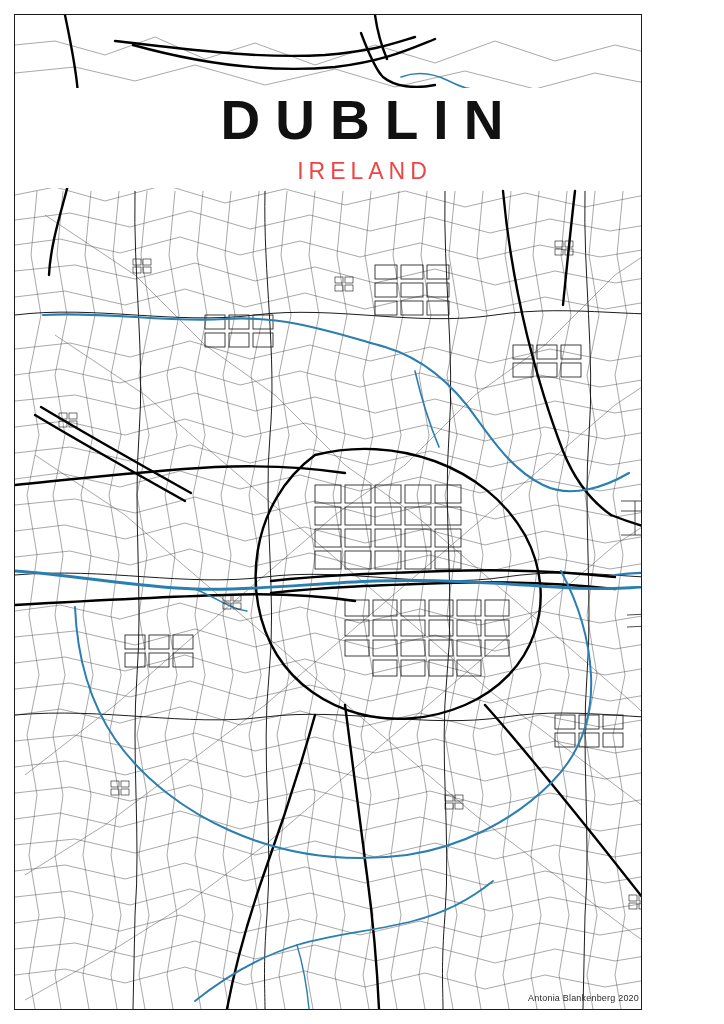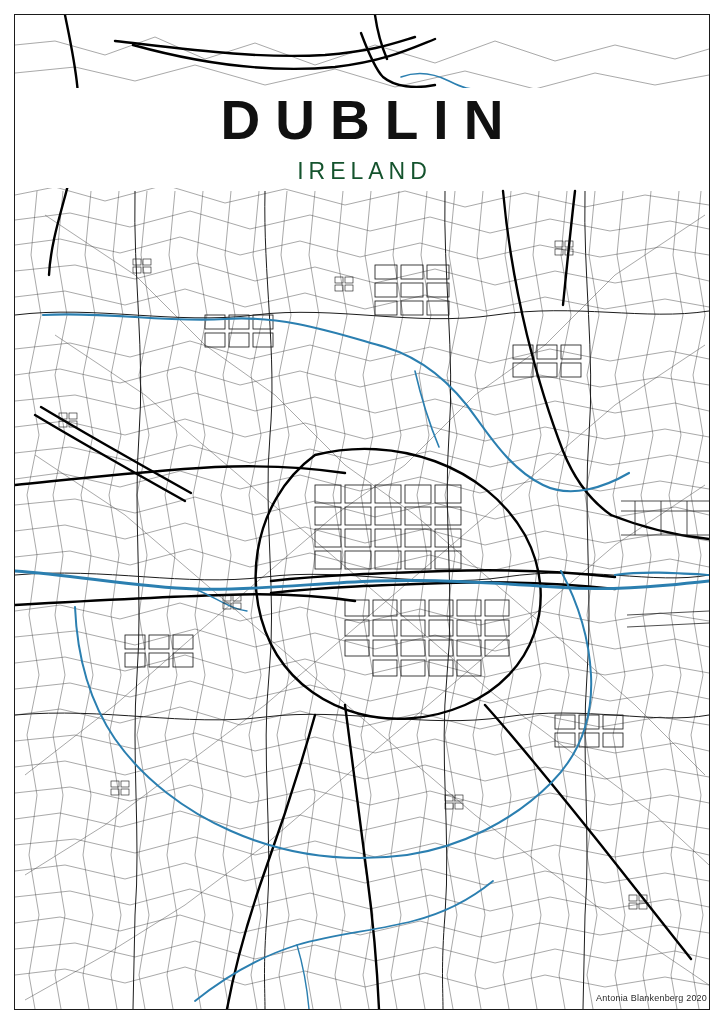--- a/index.html
+++ b/index.html
@@ -20,21 +20,21 @@
     height: 1024px;
     background: #ffffff;
     box-sizing: border-box;
   }
 
   
   #frame {
     position: absolute;
     left: 14px;
     top: 14px;
-    width: 696px;
+    width: 628px;
     height: 996px;
     border: 1px solid #1b1b1b;
     box-sizing: border-box;
     overflow: hidden;
     background: #ffffff;
   }
 
   
   #map-canvas {
     position: absolute;
@@ -76,21 +76,21 @@
     margin: 0;
     padding: 0;
     text-indent: 15px;
   }
 
   #country-subtitle {
     font-family: "Liberation Sans", sans-serif;
     font-size: 23px;
     font-weight: normal;
     letter-spacing: 5px;
-    color: #14532d;
+    color: #ef4444;
     line-height: 30px;
     margin: 6px 0 0 0;
     text-indent: 5px;
   }
 
   #credit {
     position: absolute;
     right: 2px;
     bottom: 6px;
     font-family: "Liberation Sans", sans-serif;

